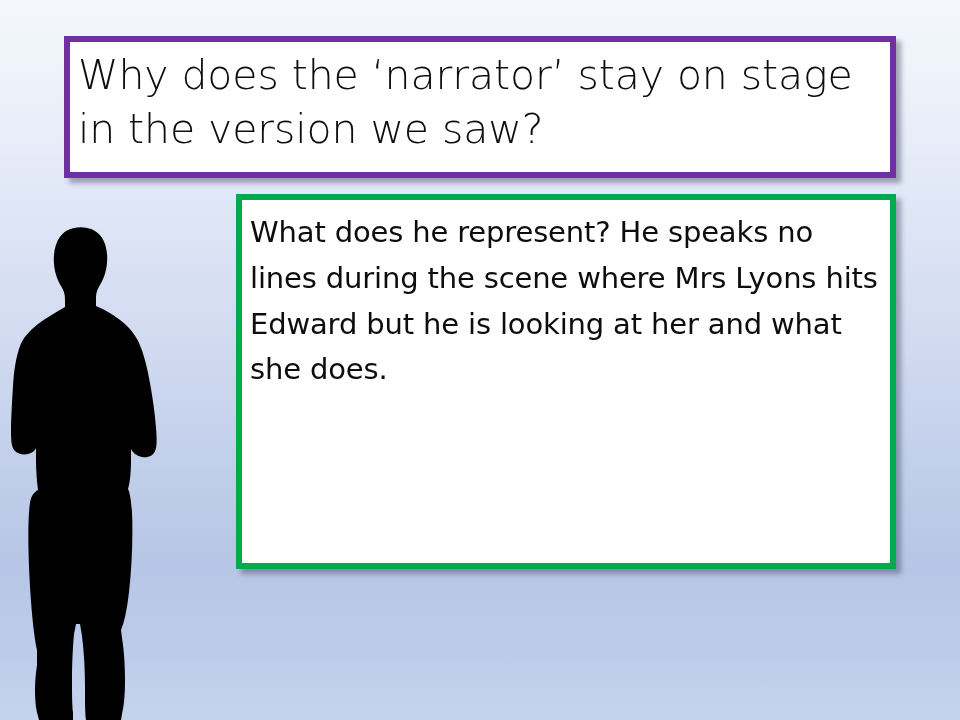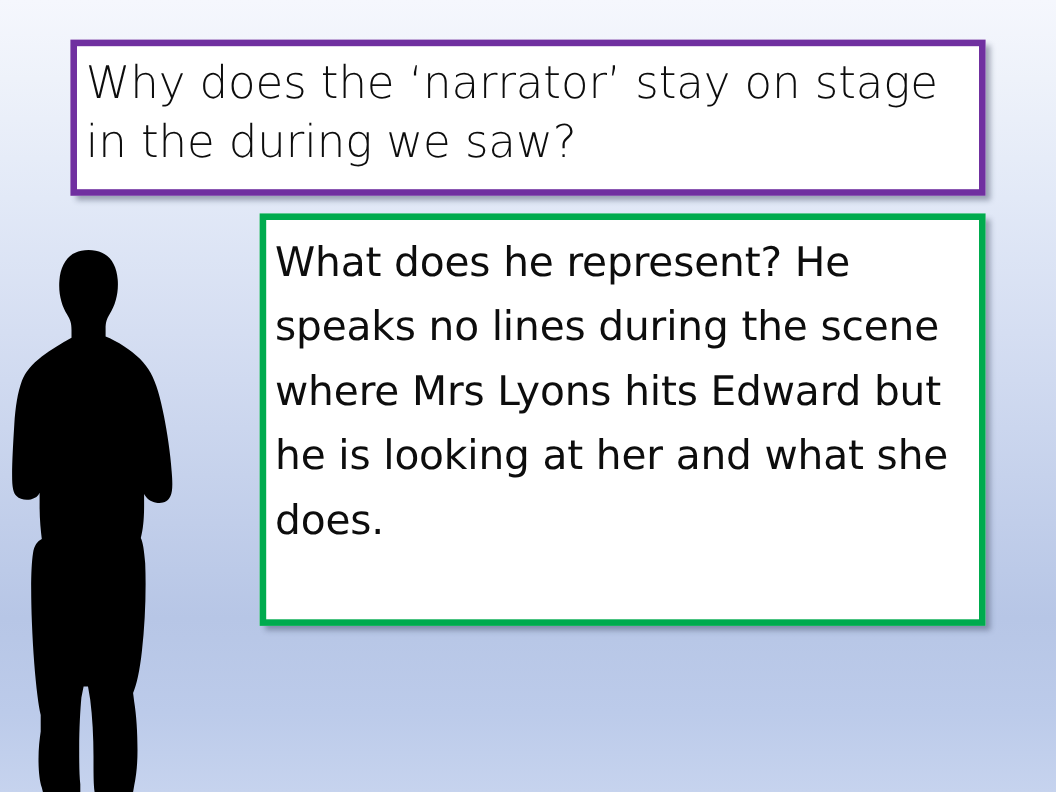--- a/index.html
+++ b/index.html
@@ -77,21 +77,21 @@
     top: 194px;
     width: 660px;
     height: 375px;
     border: 6px solid #00ab4e;
     padding: 10px 10px 0 8px;
   }
 
   #body-text {
     font-family: "DejaVu Sans", "Liberation Sans", sans-serif;
     font-weight: 400;
-    font-size: 37px;
+    font-size: 29px;
     line-height: 1.58;
     color: #0d0d0d;
     white-space: pre-line;
     letter-spacing: -0.15px;
   }
 
   #body-spacer {
     height: 32px;
   }
 
@@ -164,21 +164,21 @@
         L 96 89
         C 96 83, 97 80, 100 75
         C 105 67, 108 56, 107 44
         C 106 30, 99 20, 87 18
         C 83 17, 78 17, 74 18
         Z"></path>
     </svg>
   </div>
 
   <div class="textbox" id="title-box">
-    <div id="title-text">Why does the ‘narrator’ stay on stage in the during we saw?</div>
+    <div id="title-text">Why does the ‘narrator’ stay on stage in the version we saw?</div>
   </div>
 
   <div class="textbox" id="body-box">
     <div id="body-text">What does he represent? He speaks no lines during the scene where Mrs Lyons hits Edward but he is looking at her and what she does.</div>
     <div id="body-spacer"></div>
   </div>
 
 </div>
 
 </body></html>

